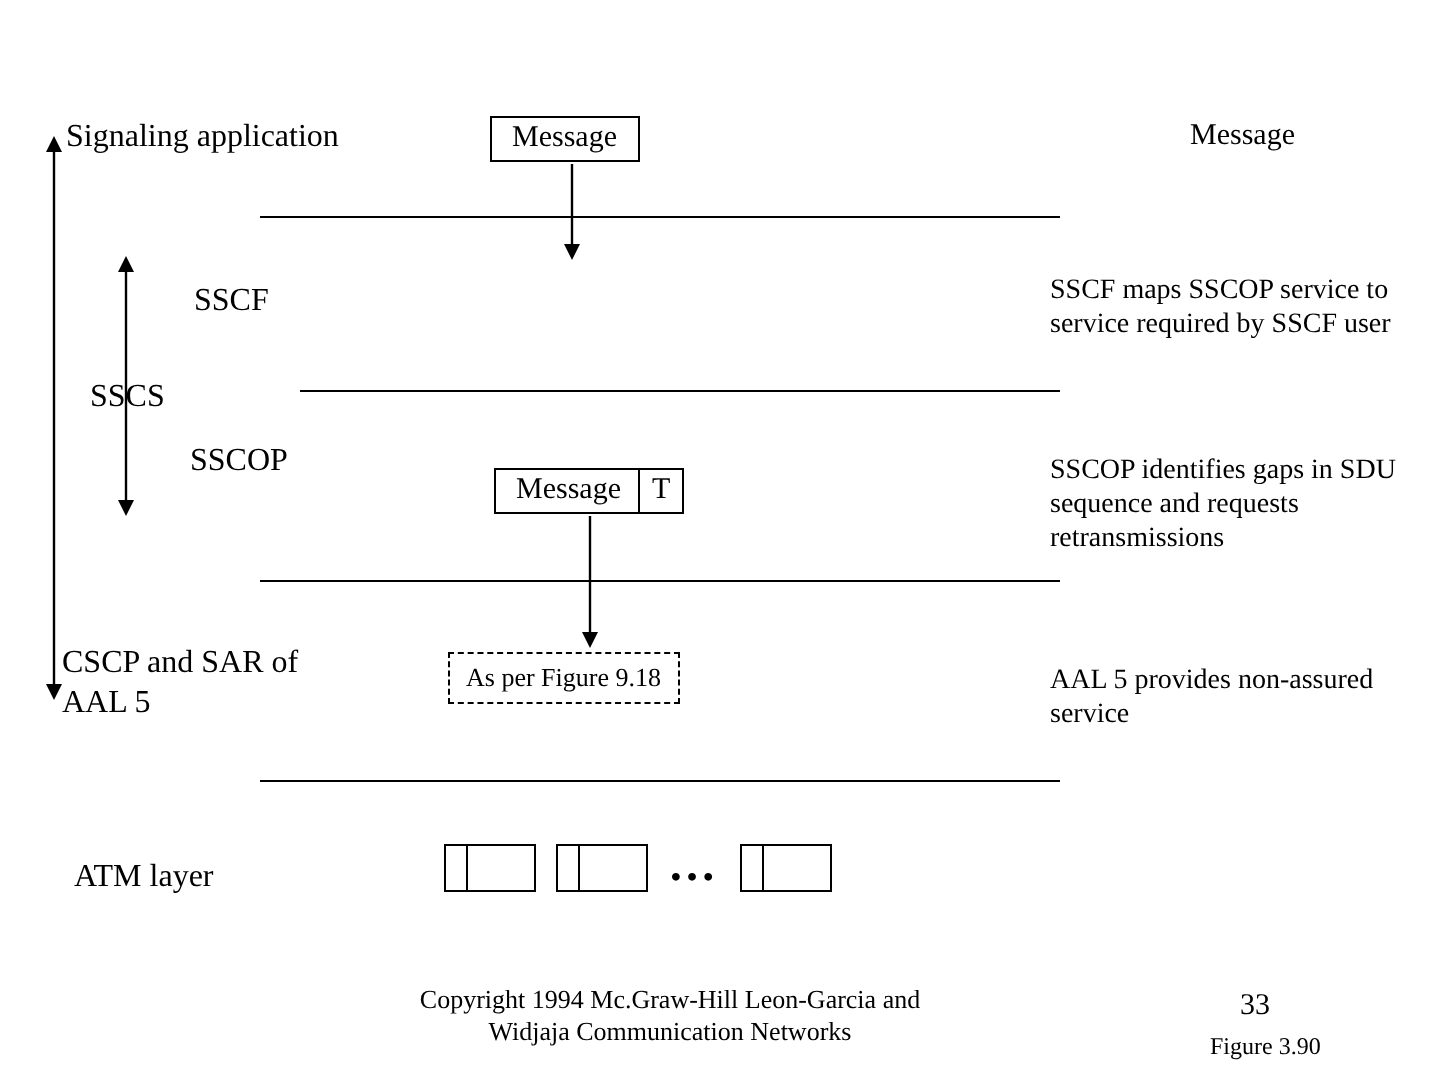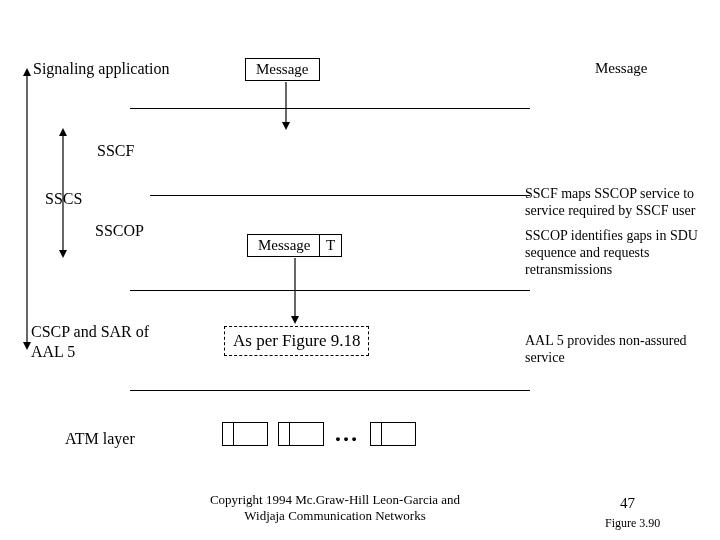--- a/index.html
+++ b/index.html
@@ -21,21 +21,21 @@
     border: 1px solid #000;
     padding: 2px 10px;
     background: #fff;
     font-size: 15px;
   }
   .dashbox {
     position: absolute;
     border: 1px dashed #000;
     padding: 4px 8px;
     background: #fff;
-    font-size: 17px;
+    font-size: 13px;
   }
   .rightnote {
     position: absolute;
     font-size: 14px;
     line-height: 1.2;
     width: 190px;
   }
   .leftlabel { position: absolute; font-size: 16px; margin-left: 25px; }
   .cellrow { position: absolute; }
   .cell {
@@ -61,21 +61,21 @@
 <div class="msgbox" style="left:245px; top:58px;">Message</div>
 
 <div class="hline" style="left:130px; top:108px; width:400px;"></div>
 
 <svg class="arrow" style="left:281px; top:82px;" width="10" height="48">
   <line x1="5" y1="0" x2="5" y2="40" stroke="#000" stroke-width="1.2"></line>
   <polygon points="5,48 1,40 9,40" fill="#000"></polygon>
 </svg>
 
 <div class="abs leftlabel" style="left:72px; top:142px;">SSCF</div>
-<div class="rightnote" style="left:525px; top:138px;margin-top:48px;">SSCF maps SSCOP service to service required by SSCF user</div>
+<div class="rightnote" style="left:525px; top:138px;">SSCF maps SSCOP service to service required by SSCF user</div>
 
 <div class="abs leftlabel" style="left:20px; top:190px;">SSCS</div>
 <svg class="arrow" style="left:22px; top:68px;" width="10" height="282">
   <line x1="5" y1="8" x2="5" y2="274" stroke="#000" stroke-width="1.2"></line>
   <polygon points="5,0 1,8 9,8" fill="#000"></polygon>
   <polygon points="5,282 1,274 9,274" fill="#000"></polygon>
 </svg>
 <svg class="arrow" style="left:58px; top:128px;" width="10" height="130">
   <line x1="5" y1="8" x2="5" y2="122" stroke="#000" stroke-width="1.2"></line>
   <polygon points="5,0 1,8 9,8" fill="#000"></polygon>
@@ -100,24 +100,24 @@
 
 <div class="abs leftlabel" style="left:6px; top:322px; white-space:pre; line-height:1.25;">CSCP and SAR of
 AAL 5</div>
 
 <div class="dashbox" style="left:224px; top:326px;">As per Figure 9.18</div>
 
 <div class="rightnote" style="left:525px; top:322px;margin-top:11px;">AAL 5 provides non-assured service</div>
 
 <div class="hline" style="left:130px; top:390px; width:400px;"></div>
 
-<div class="abs leftlabel" style="left:40px; top:430px;">ATM layer</div>
+<div class="abs leftlabel" style="left:12px; top:430px;">ATM layer</div>
 
 <div class="cellrow" style="left:222px; top:420px;">
   <span class="cell" style="width:44px;"><span class="hdr" style="width:10px;"></span></span>
   <span class="cell" style="width:44px;"><span class="hdr" style="width:10px;"></span></span>
   <span class="dots">…</span>
   <span class="cell" style="width:44px; margin-left:6px;"><span class="hdr" style="width:10px;"></span></span>
 </div>
 
 <div class="abs" style="left:190px; top:492px; width:290px; text-align:center; font-size:13px; line-height:1.2;">Copyright 1994 Mc.Graw-Hill  Leon-Garcia and Widjaja  Communication Networks</div>
-<div class="abs" style="left:620px; top:495px; font-size:15px;">47</div>
+<div class="abs" style="left:620px; top:495px; font-size:15px;">33</div>
 <div class="abs" style="left:605px; top:516px; font-size:12px;">Figure 3.90</div>
 
 </body></html>

